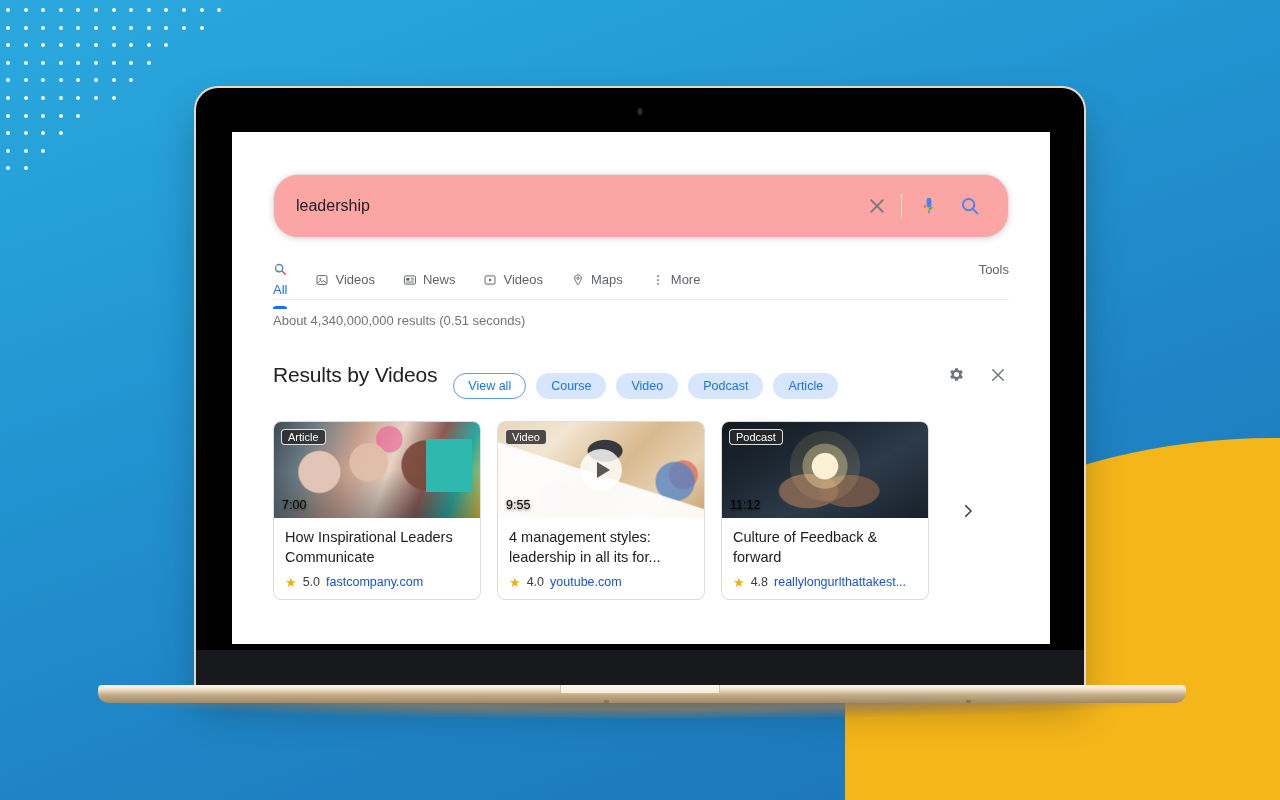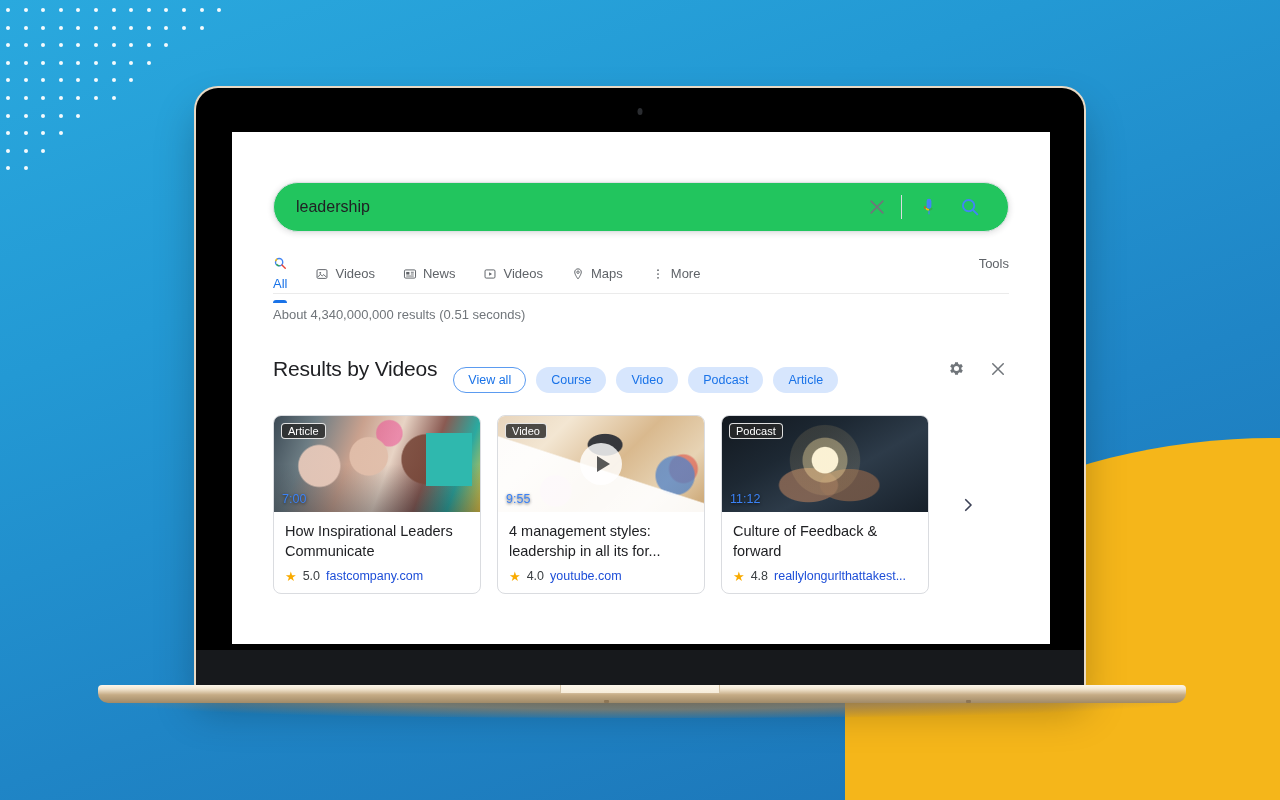--- a/index.html
+++ b/index.html
@@ -109,23 +109,23 @@
   }
   .foot { position:absolute; top:612px; width:5px; height:3px; background:#8c7555; border-radius:1px; z-index:7;}
   .foot.l { left: 408px; }
   .foot.r { left: 770px; }
 
   
   .serp { padding: 42px 24px 0 24px; }
 
   .searchbar {
     position: relative;
-    margin: 8px auto;
-    width: 736px; height: 50px;
-    background: #22c55e;
+    margin: 0 auto;
+    width: 736px; height: 64px;
+    background: #fca5a5;
     border: 1px solid #dfe1e5;
     border-radius: 25px;
     box-shadow: 0 1px 6px rgba(32,33,36,.16);
     display: flex; align-items: center;
   }
   .search-input {
     flex: 1;
     border: none; outline: none;
     font-size: 16px;
     color: #202124;
@@ -226,21 +226,21 @@
     position: absolute; left: 7px; top: 7px;
     font-size: 11px; color: #fff;
     background: rgba(40,40,40,.82);
     border: 1px solid rgba(255,255,255,.85);
     padding: 1px 6px;
     border-radius: 4px;
     font-weight: 500;
   }
   .duration {
     position: absolute; left: 8px; bottom: 6px;
-    font-size: 12.5px; color: #3b82f6; font-weight: 500;
+    font-size: 12.5px; color: #000000; font-weight: 500;
     text-shadow: 0 1px 3px rgba(0,0,0,.65);
   }
   .play {
     position: absolute; left: 50%; top: 50%;
     transform: translate(-50%,-50%);
     width: 42px; height: 42px;
     border-radius: 50%;
     background: rgba(255,255,255,.82);
     display: flex; align-items: center; justify-content: center;
   }

